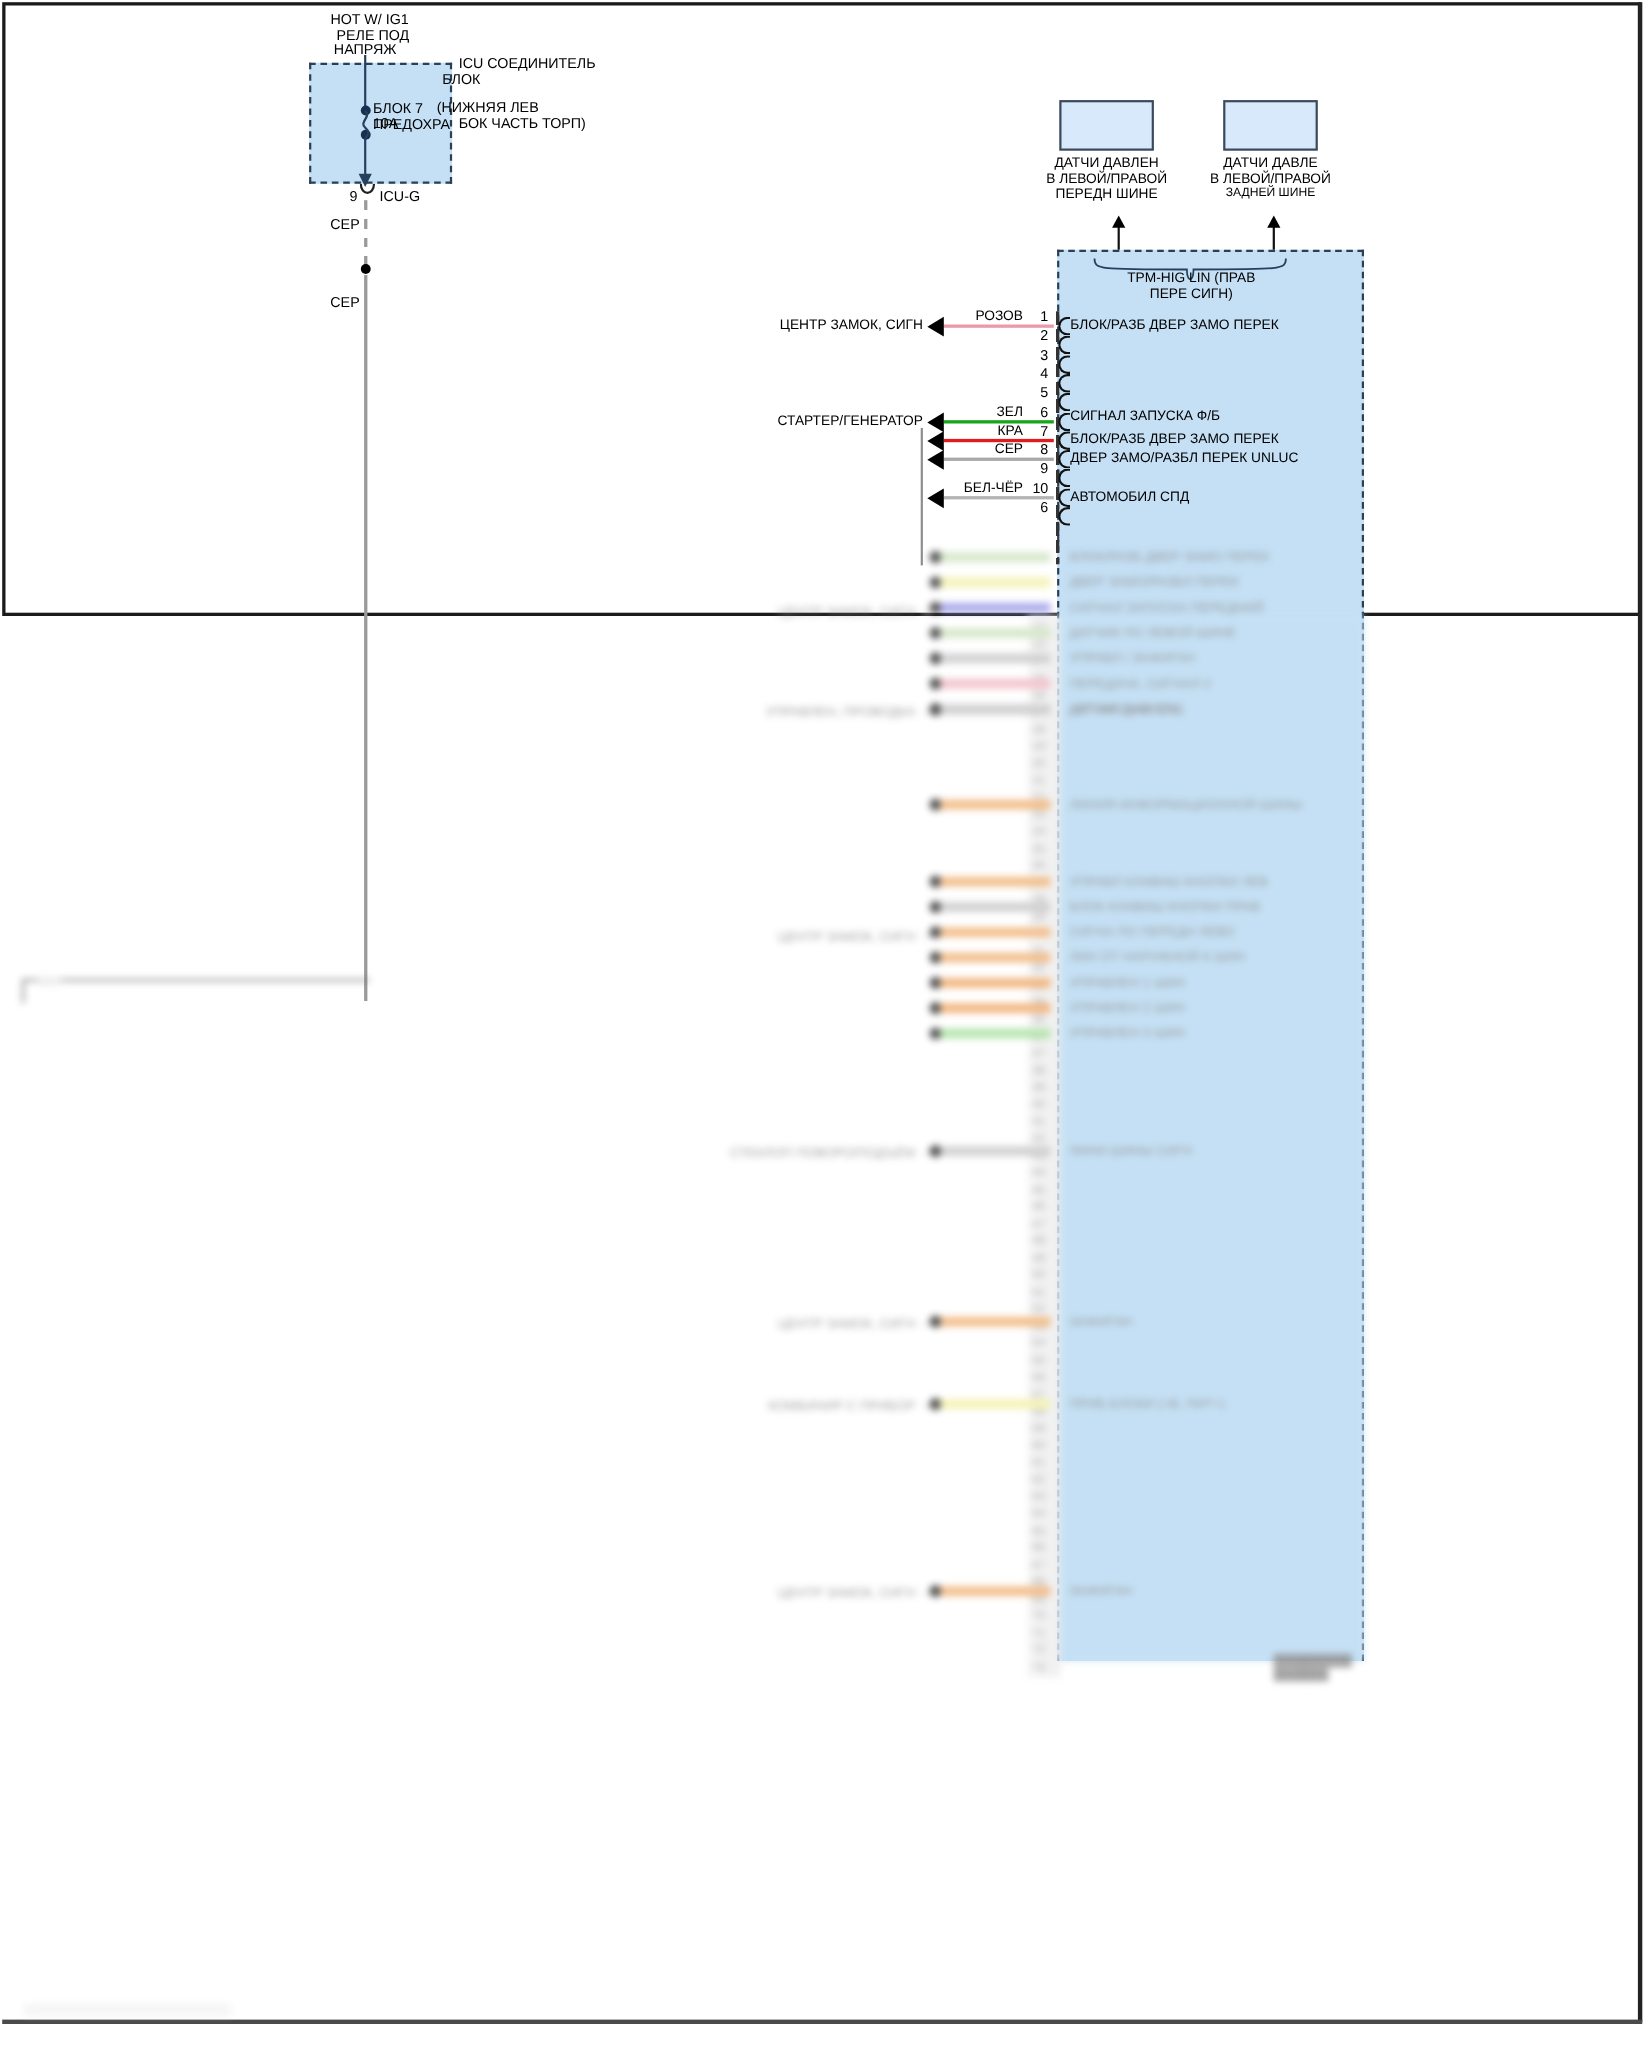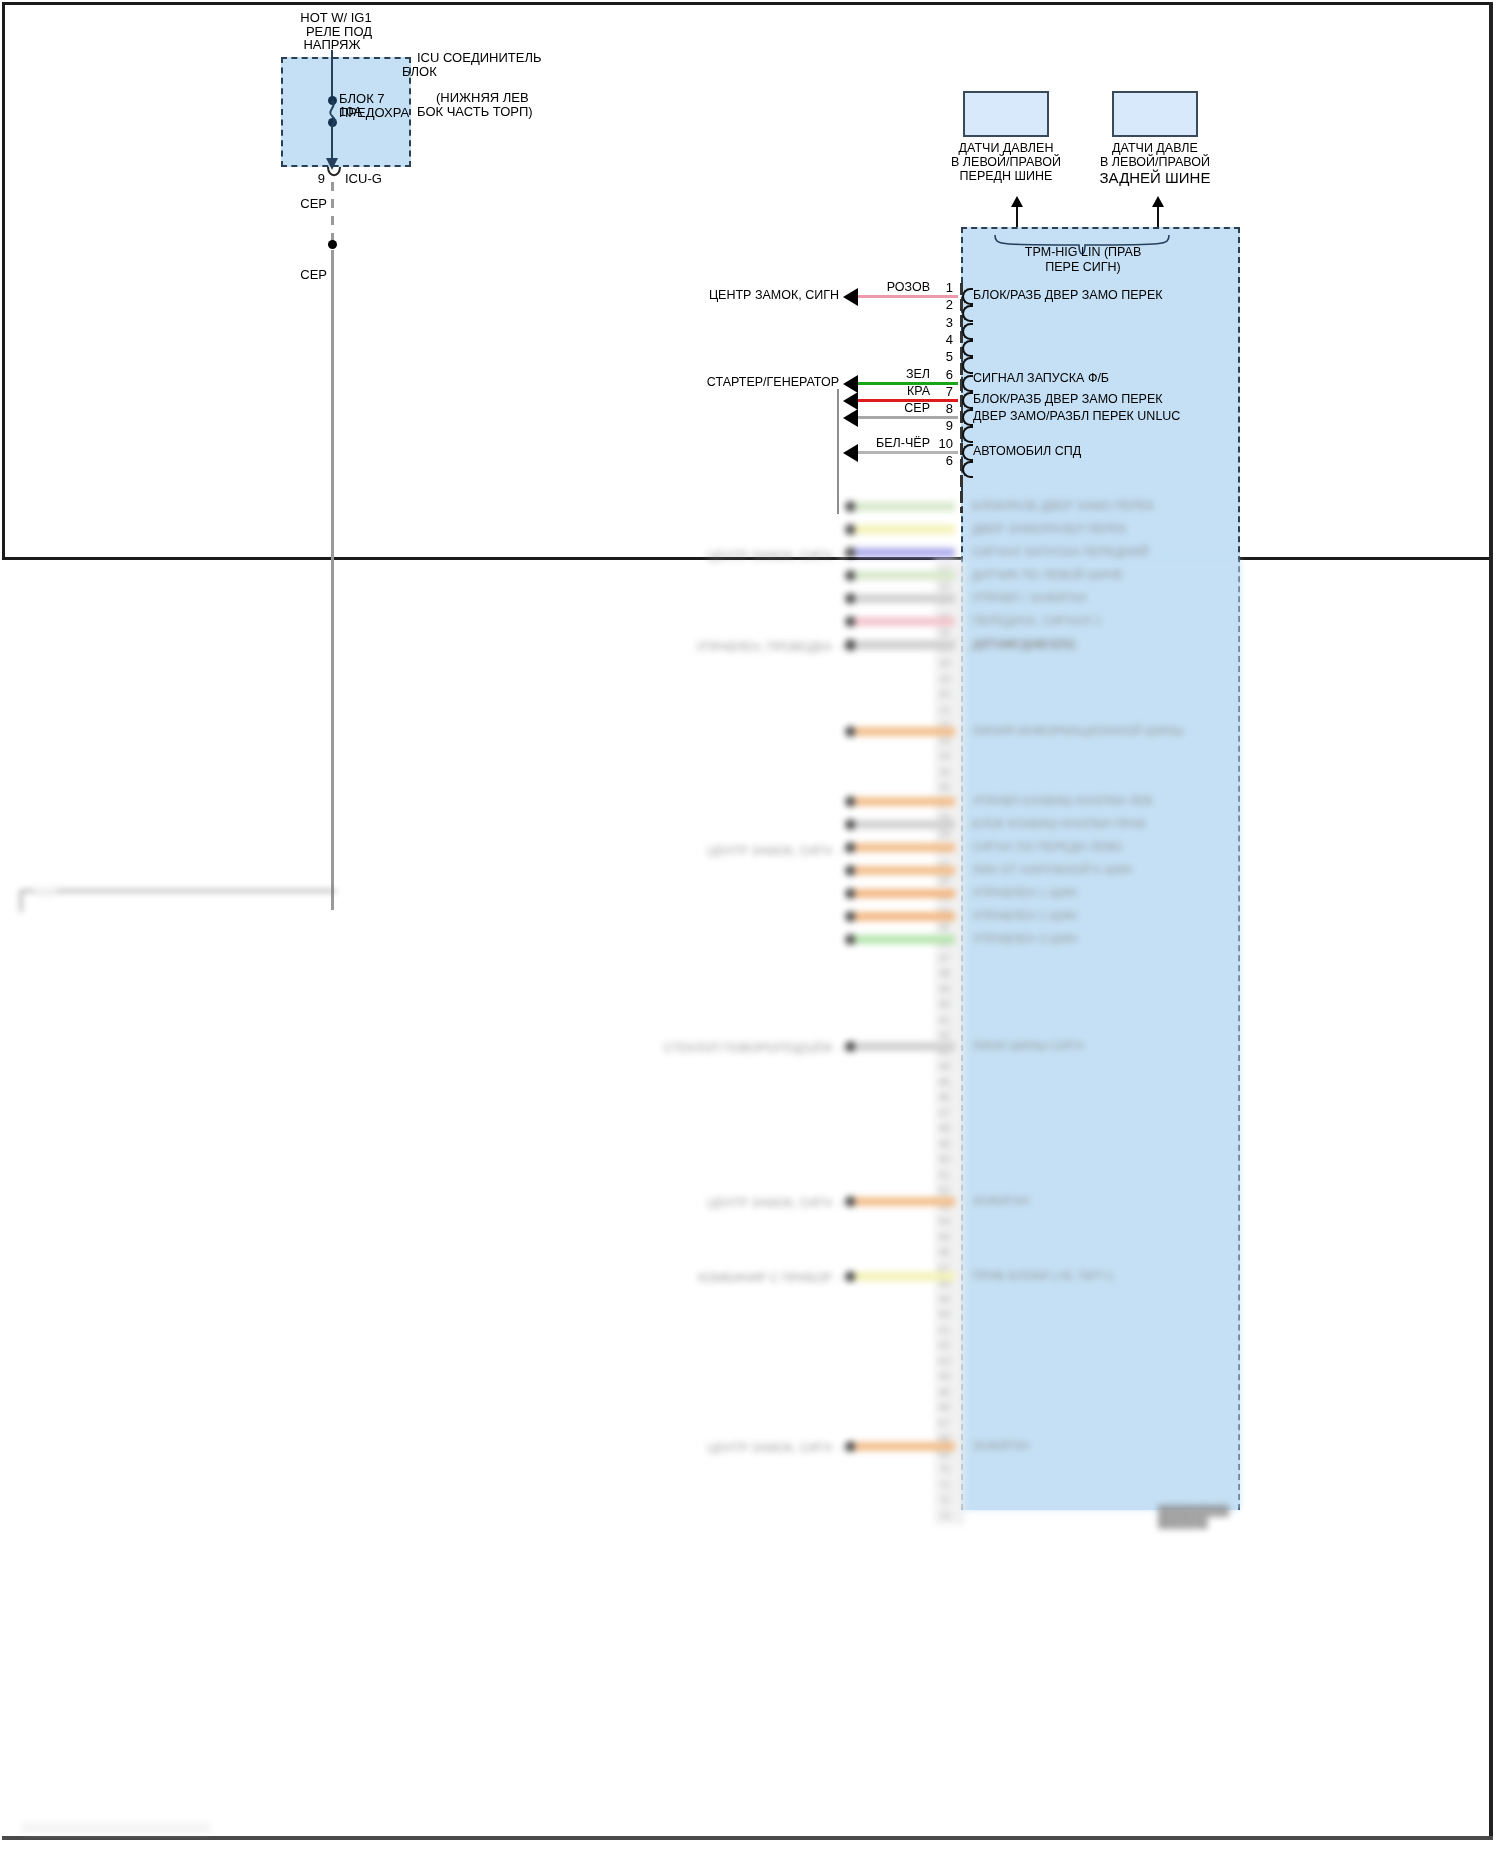--- a/index.html
+++ b/index.html
@@ -207,21 +207,21 @@
   <svg class="fuse-squiggle" style="left:325px; top:99px;" viewBox="0 0 14 26">
     <path d="M7 0 C 13 5, 1 10, 7 15 C 13 20, 7 23, 7 26" fill="none" stroke="#24405c" stroke-width="2"></path>
   </svg>
 
   <div class="txt" style="left:339px; top:91px;">БЛОК 7</div>
   <div class="txt" style="left:339px; top:105px;">ПРЕДОХРА</div>
   <div class="txt" style="left:339px; top:104px;">10A</div>
 
   <div class="txt" style="left:417px; top:50px;">ICU СОЕДИНИТЕЛЬ</div>
   <div class="txt" style="left:402px; top:64px;">БЛОК</div>
-  <div class="txt" style="left:436px; top:90px;">(НИЖНЯЯ ЛЕВ</div>
+  <div class="txt" style="left:397px; top:90px;">(НИЖНЯЯ ЛЕВ</div>
   <div class="txt" style="left:417px; top:104px;">БОК ЧАСТЬ ТОРП)</div>
 
   <div class="txt r" style="left:325px; top:171px; font-size:13px;">9</div>
   <svg style="position:absolute; left:327px; top:167px; width:14px; height:12px;" viewBox="0 0 14 12">
     <path d="M1 0 C 1 11, 13 11, 13 0" fill="none" stroke="#222" stroke-width="2"></path>
   </svg>
   <div class="txt" style="left:345px; top:171px; font-size:13px;">ICU-G</div>
 
   <div class="grayline dashed" style="left:331px; top:182px; height:62px;"></div>
   <div class="dot" style="left:328px; top:240px;"></div>
@@ -233,21 +233,21 @@
   <div class="solidbox" style="left:963px; top:91px; width:86px; height:46px;"></div>
   <div class="txt c" style="left:1006px; top:141px; font-size:12.5px;">ДАТЧИ ДАВЛЕН</div>
   <div class="txt c" style="left:1006px; top:155px; font-size:12.5px;">В ЛЕВОЙ/ПРАВОЙ</div>
   <div class="txt c" style="left:1006px; top:169px; font-size:12.5px;">ПЕРЕДН ШИНЕ</div>
   <div class="vline" style="left:1016px; top:202px; height:28px; background:#111;"></div>
   <div class="arrow-u" style="left:1011px; top:196px;"></div>
 
   <div class="solidbox" style="left:1112px; top:91px; width:86px; height:46px;"></div>
   <div class="txt c" style="left:1155px; top:141px; font-size:12.5px;">ДАТЧИ ДАВЛЕ</div>
   <div class="txt c" style="left:1155px; top:155px; font-size:12.5px;">В ЛЕВОЙ/ПРАВОЙ</div>
-  <div class="txt c" style="left:1155px; top:169px; font-size:15px;">ЗАДНЕЙ ШИНЕ</div>
+  <div class="txt c" style="left:1155px; top:169px; font-size:11px;">ЗАДНЕЙ ШИНЕ</div>
   <div class="vline" style="left:1157px; top:202px; height:28px; background:#111;"></div>
   <div class="arrow-u" style="left:1152px; top:196px;"></div>
 
   <div class="dashbox" style="left:961px; top:227px; width:279px; height:1283px; border-bottom:none;"></div>
 
   <svg style="position:absolute; left:993px; top:233px; width:178px; height:22px;" viewBox="0 0 178 22">
     <path d="M2 2 C 2 12, 6 12, 86 12 C 86 12, 86 20, 89 21 C 92 20, 92 12, 92 12 C 172 12, 176 12, 176 2" fill="none" stroke="#24405c" stroke-width="1.6"></path>
   </svg>
   <div class="txt c" style="left:1083px; top:245px; font-size:12.5px;">TPM-HIG LIN (ПРАВ</div>
   <div class="txt c" style="left:1083px; top:260px; font-size:12.5px;">ПЕРЕ СИГН)</div>

